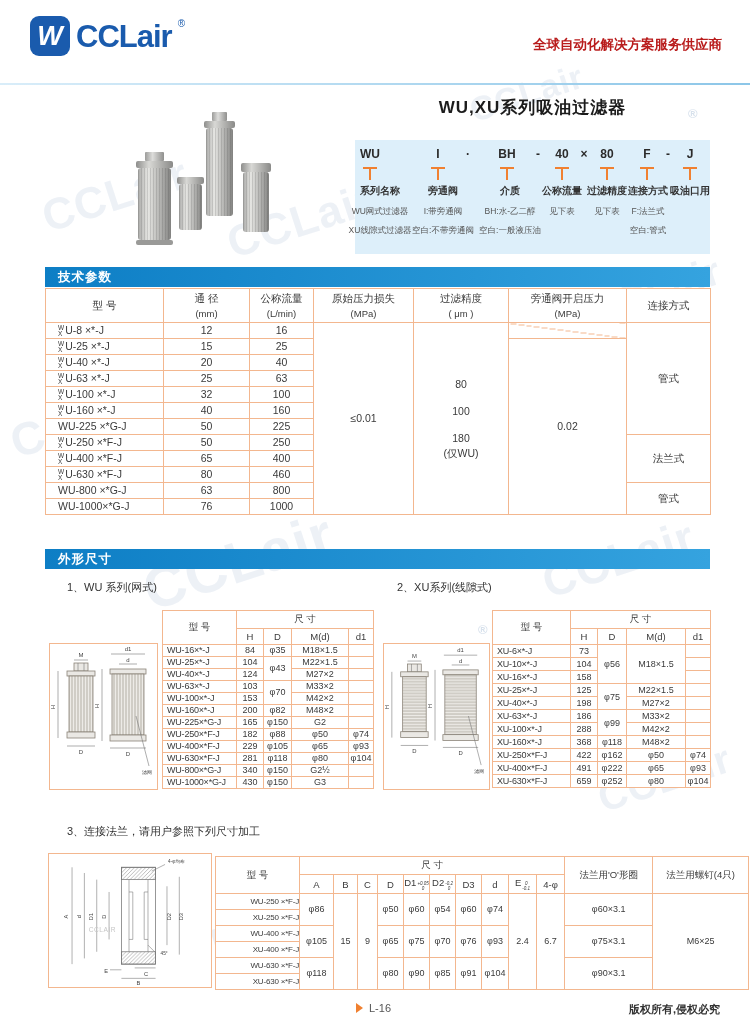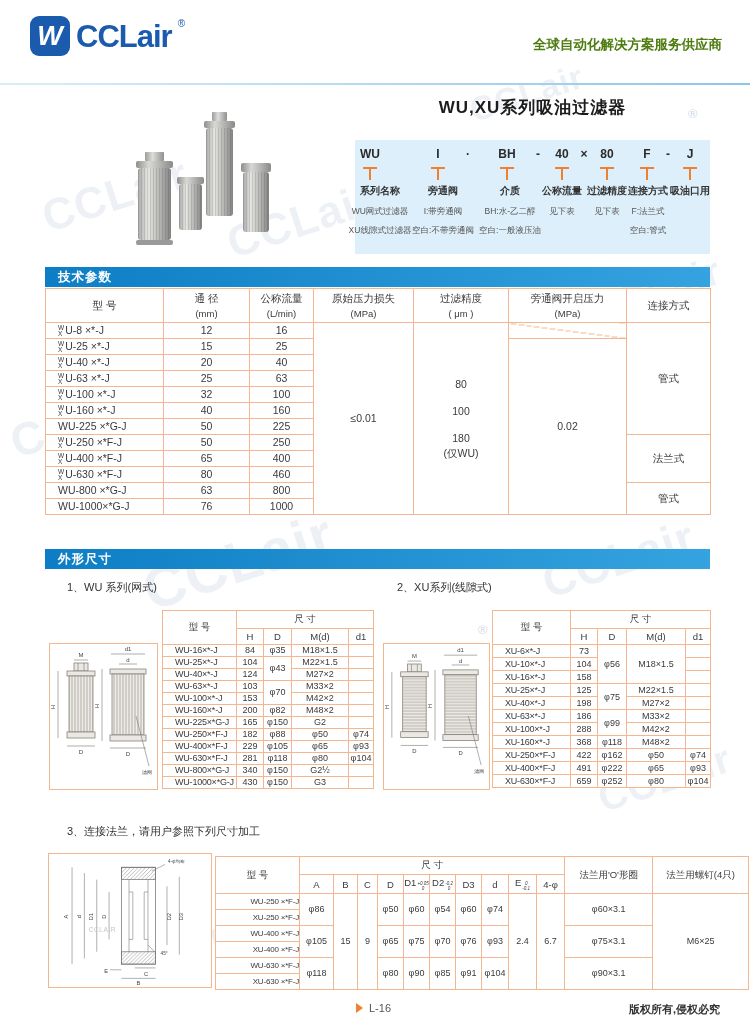--- a/index.html
+++ b/index.html
@@ -22,21 +22,21 @@
   .wm.w11{left:590px;top:872px;font-size:36px;}
   .wm.reg{font-size:13px;transform:rotate(0deg);color:rgba(140,170,200,0.35);}
   .wm.r0{left:688px;top:106px;}
   .wm.r1{left:478px;top:622px;}
   
   .logo{position:absolute;left:30px;top:16px;display:flex;align-items:flex-start;gap:6px;}
   .logo-ico{width:40px;height:40px;background:#1a5bad;border-radius:9px;color:#fff;
             font-weight:bold;font-style:italic;font-size:27px;line-height:40px;text-align:center;}
   .logo-txt{font-size:31px;font-weight:bold;color:#1a5bad;letter-spacing:-1px;line-height:42px;}
   .logo-reg{font-size:10px;color:#1a5bad;margin-top:2px;}
-  .tagline{position:absolute;right:28px;top:36px;color:#4d7c0f;font-weight:bold;font-size:13.5px;}
+  .tagline{position:absolute;right:28px;top:36px;color:#b91c1c;font-weight:bold;font-size:13.5px;}
   .hairline{position:absolute;left:0;top:83px;width:750px;height:2px;
             background:linear-gradient(90deg,#d9edf9,#8cc6e8);}
   .doc-title{position:absolute;left:355px;top:96px;width:355px;text-align:center;
              font-size:17px;font-weight:bold;color:#1c1c1c;letter-spacing:1px;}
   
   .cyl{position:absolute;border-radius:3px;
        background:linear-gradient(90deg,#a9a9a7,#e6e6e3 30%,#a2a2a0 80%,#828280);}
   .cyl .mesh{position:absolute;inset:0;border-radius:3px;
        background:repeating-linear-gradient(90deg,rgba(60,60,60,.16) 0 1px,transparent 1px 3px);}
   .cyl .collar{position:absolute;height:7px;left:-2px;right:-2px;top:-7px;border-radius:2px;
@@ -85,21 +85,21 @@
   td.prec .gap{margin-bottom:12px;}
   
   .out-bar{left:45px;top:549px;width:652px;}
   .cap{position:absolute;font-size:11px;color:#333;margin-left:12px;}
   .dbox{position:absolute;border:1px solid #f3b78f;background:#fff;}
   #wuTable{position:absolute;left:162px;top:610px;width:211px;}
   #xuTable{position:absolute;left:492px;top:610px;width:218px;}
   #wuTable th,#xuTable th{font-size:9.5px;padding:2px 0;}
   #wuTable td,#xuTable td{font-size:9px;height:11px;line-height:11px;}
   #xuTable td{height:12px;line-height:12px;}
-  #wuTable td.model,#xuTable td.model{text-align:left;padding-left:12px;letter-spacing:-0.2px;}
+  #wuTable td.model,#xuTable td.model{text-align:left;padding-left:4px;letter-spacing:-0.2px;}
   
   #flTable{position:absolute;left:215px;top:856px;width:533px;}
   #flTable th{font-size:9.5px;padding:2px 0;}
   #flTable td{font-size:9px;height:15px;line-height:15px;}
   #flTable td.model{text-align:right;padding-left:3px;font-size:8px;letter-spacing:-0.2px;}
   .tol{display:inline-flex;flex-direction:column;font-size:4.5px;line-height:4.6px;
        vertical-align:1px;margin-left:1px;}
   
   .part{fill:#eae8e4;stroke:#8a8378;stroke-width:0.8;}
   .dim{stroke:#777;stroke-width:0.6;fill:none;}

